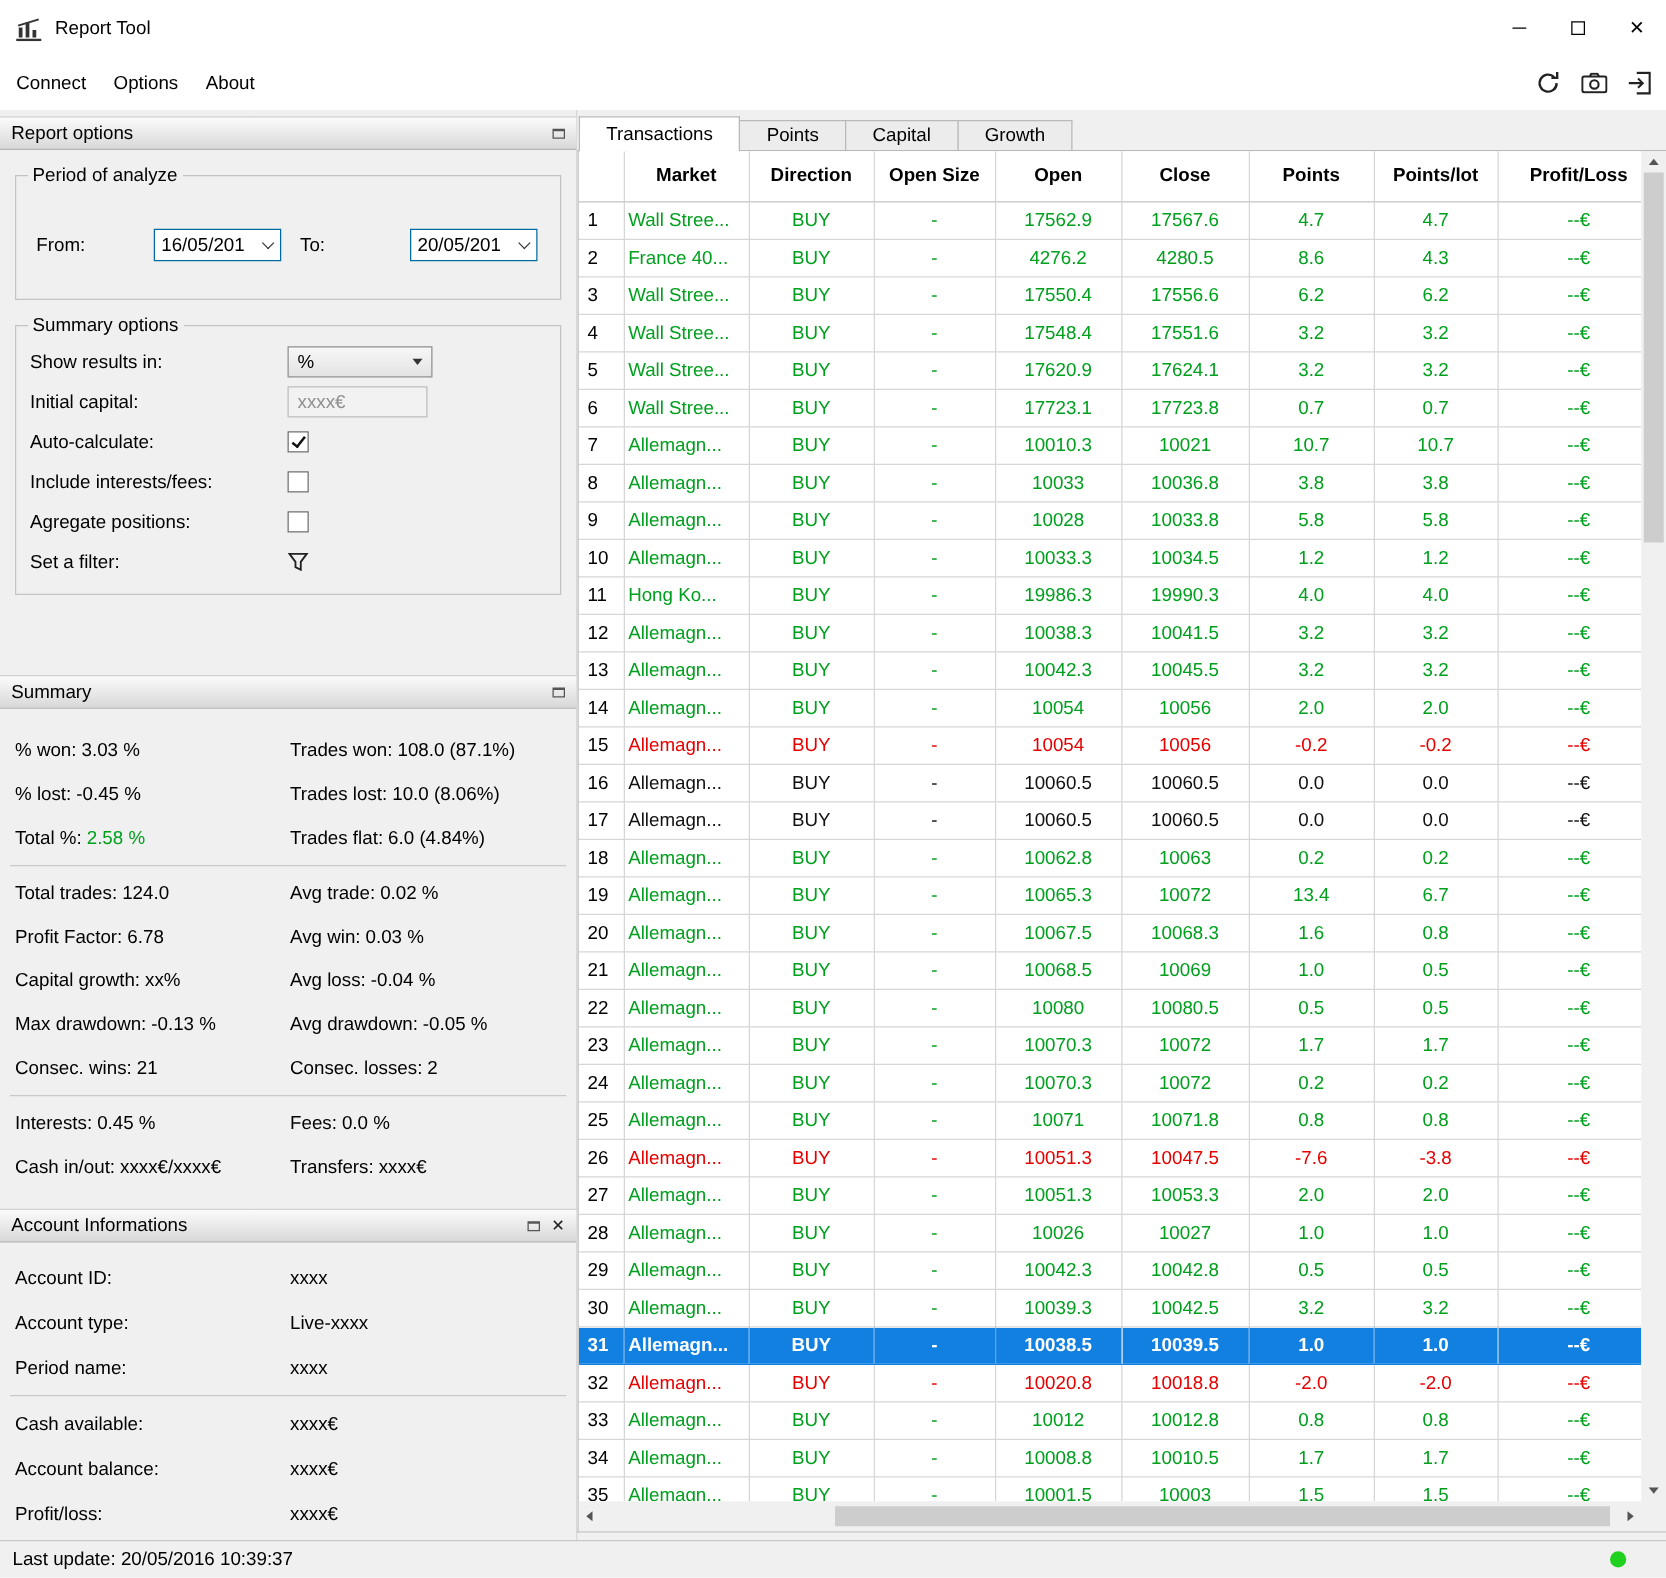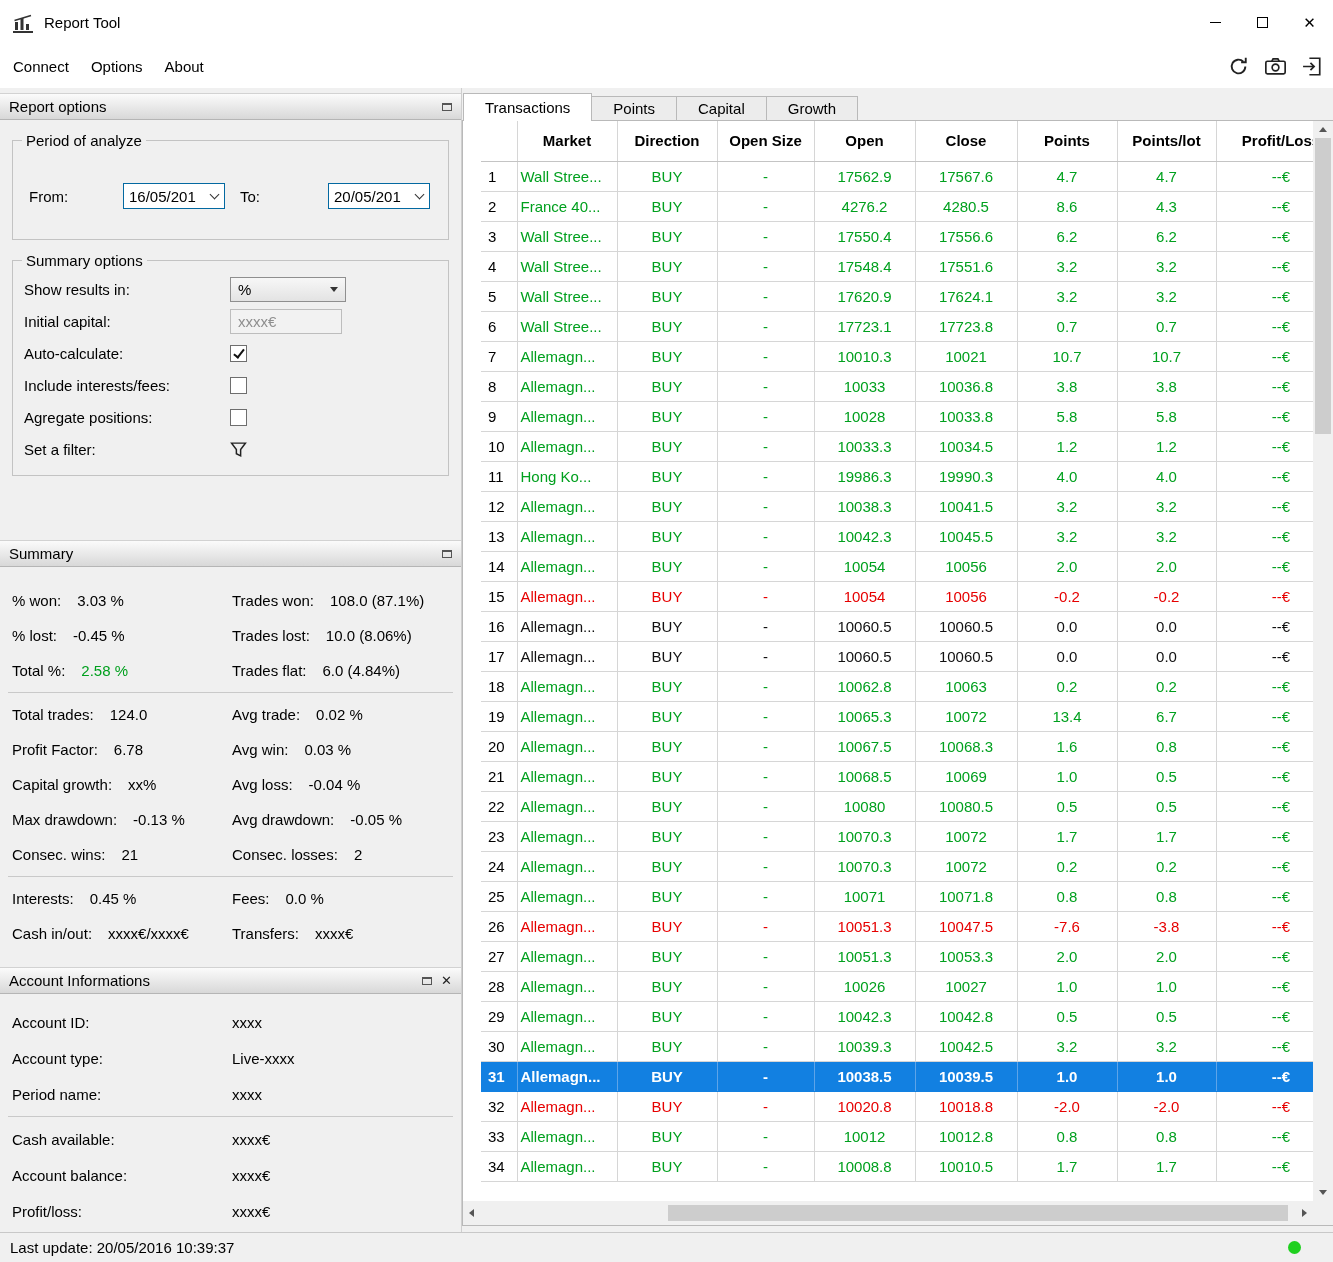--- a/index.html
+++ b/index.html
@@ -48,35 +48,35 @@
   .combo-btn { width:116px; height:25px; border:1px solid #8f8f8f; background:linear-gradient(#f7f7f7,#e3e3e3); display:flex; align-items:center; padding:0 7px; }
   .combo-btn .txt { flex:1; }
   .dda { width:0; height:0; border-left:4px solid transparent; border-right:4px solid transparent; border-top:5px solid #333; }
   .cap-input { width:112px; height:25px; border:1px solid #bdbdbd; background:#f2f2f2; color:#8f8f8f; font-size:15px; padding:0 7px; font-family:inherit; }
   .checkbox { width:17px; height:17px; border:1px solid #6e6e6e; background:#fff; position:relative; display:block; }
   .checkbox.checked::after { content:""; position:absolute; left:5px; top:1px; width:4px; height:9px; border:solid #111; border-width:0 2px 2px 0; transform:rotate(38deg); }
   
   .sum-body { height:400px; padding-top:16px; }
   .sum-row { display:flex; align-items:center; height:35px; padding-left:12px; }
   .sum-cell.left { width:220px; flex:none; }
-  .val { margin-left:16px; }
+  .val { margin-left:4px; }
   .green { color:#00a01e; }
   .hline { border-top:1px solid #c9c9c9; margin:4px 8px; }
   
   .acct-body { padding-top:10px; }
   .acct-row { display:flex; align-items:center; height:36px; padding-left:12px; }
   .acct-label { width:220px; flex:none; }
   
   .tabbar { display:flex; height:27px; padding-left:1px; flex:none; }
   .tab { padding:0 21px; background:#ececec; border:1px solid #b9b9b9; border-bottom:none; margin-top:3px; height:24px; line-height:23px; }
   .tab + .tab { margin-left:-1px; }
   .tab.active { background:#fff; margin-top:0; height:28px; line-height:27px; margin-bottom:-1px; position:relative; z-index:2; }
   
   .right-frame { flex:1; min-height:0; display:flex; flex-direction:column; border:1px solid #b9b9b9; border-right:none; background:#fff; margin-bottom:6px; }
-  .table-area { flex:1; min-height:0; display:flex;margin-left:18px; }
+  .table-area { flex:1; min-height:0; display:flex; }
   .table-clip { flex:1; overflow:hidden; }
   table.grid { border-collapse:collapse; table-layout:fixed; width:865px; background:#fff; }
   .grid th { font-weight:bold; height:40px; border-right:1px solid #d6d6d6; border-bottom:1px solid #c4c4c4; background:#fff; text-align:center; padding:0; white-space:nowrap; overflow:hidden; }
   .grid td { height:30px; border-right:1px solid #d6d6d6; border-bottom:1px solid #d6d6d6; text-align:center; padding:0; white-space:nowrap; overflow:hidden; }
   .grid td.c-num { text-align:left; padding-left:7px; color:#000; }
   .grid td.c-market { text-align:left; padding-left:3px; }
   tr.pos td { color:#00a01e; }
   tr.neg td { color:#e60000; }
   tr.zero td { color:#111; }
   tr.pos td.c-num, tr.neg td.c-num, tr.zero td.c-num { color:#000; }
@@ -779,20 +779,31 @@
                   <td class="c-market">Allemagn...</td>
                   <td>BUY</td>
                   <td>-</td>
                   <td>10008.8</td>
                   <td>10010.5</td>
                   <td>1.7</td>
                   <td>1.7</td>
                   <td>--€</td>
                 </tr>
 
+                <tr class="pos">
+                  <td class="c-num">35</td>
+                  <td class="c-market">Allemagn...</td>
+                  <td>BUY</td>
+                  <td>-</td>
+                  <td>10001.5</td>
+                  <td>10003</td>
+                  <td>1.5</td>
+                  <td>1.5</td>
+                  <td>--€</td>
+                </tr>
               </tbody>
           </table>
         </div>
         <div class="vscroll">
           <div class="sb-btn-v">
               <span class="tri up"></span>
             </div>
           <div class="vthumb"></div>
           <div class="sb-btn-v down">
               <span class="tri down"></span>

